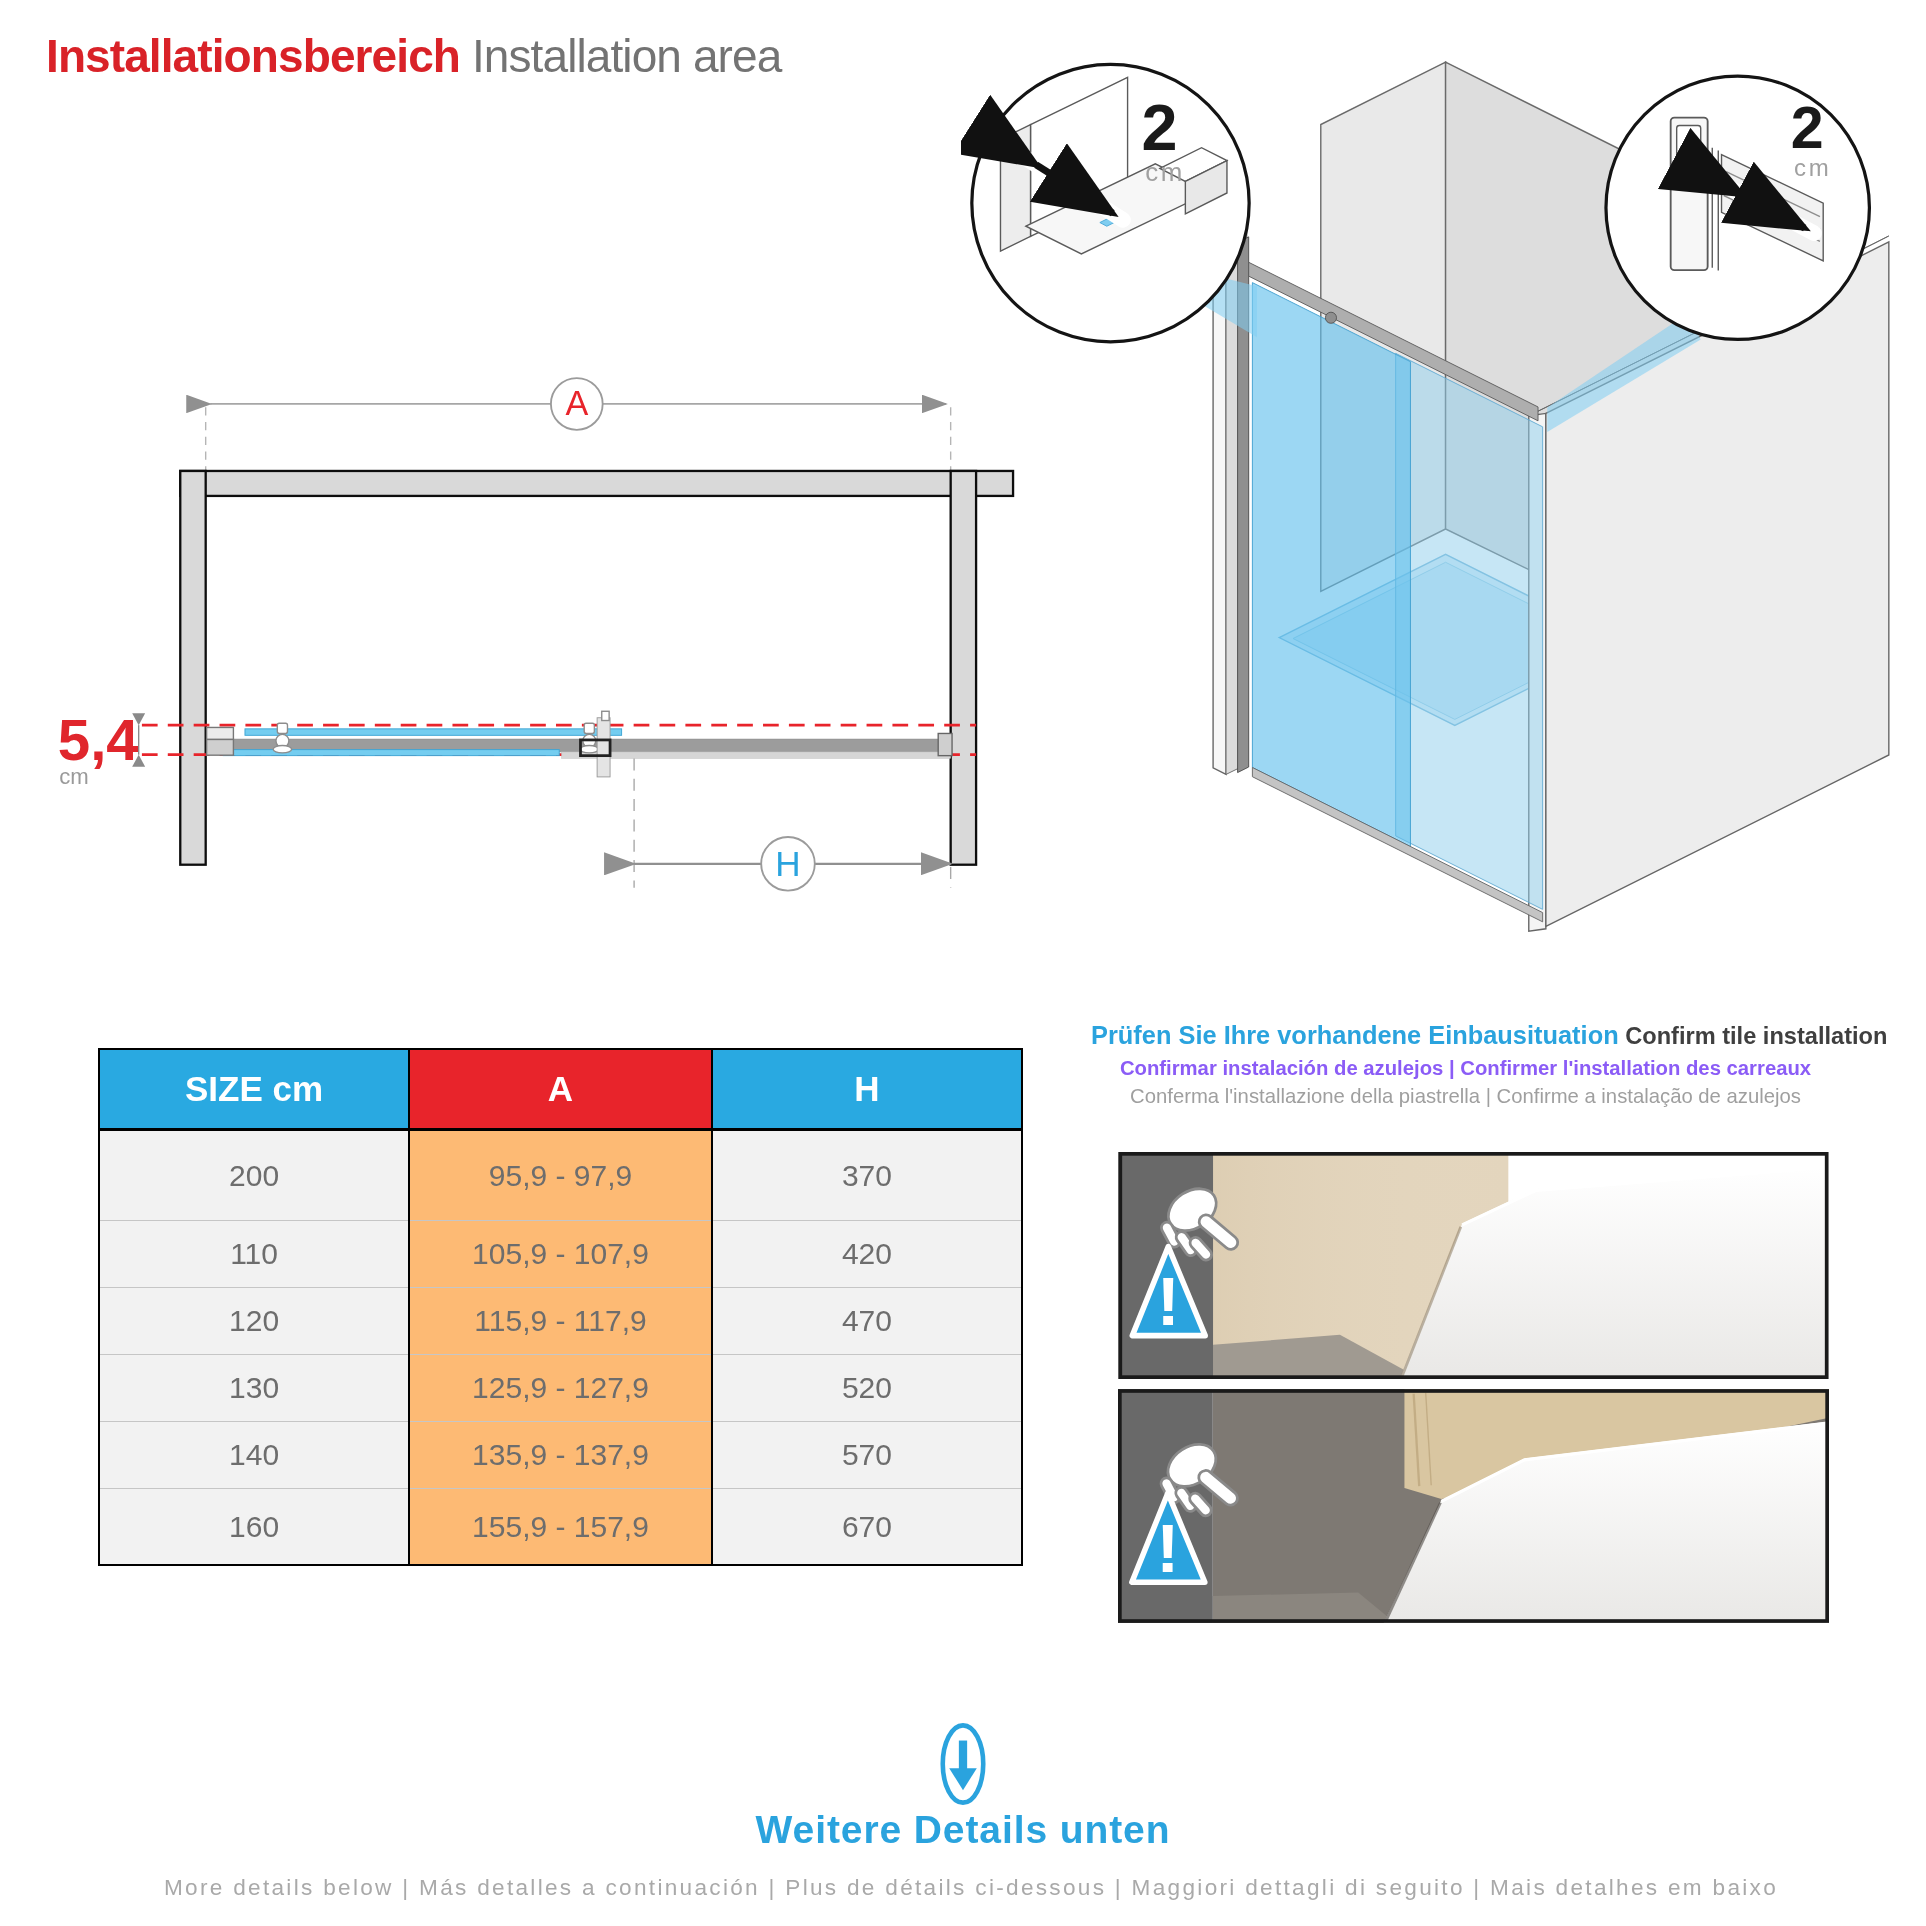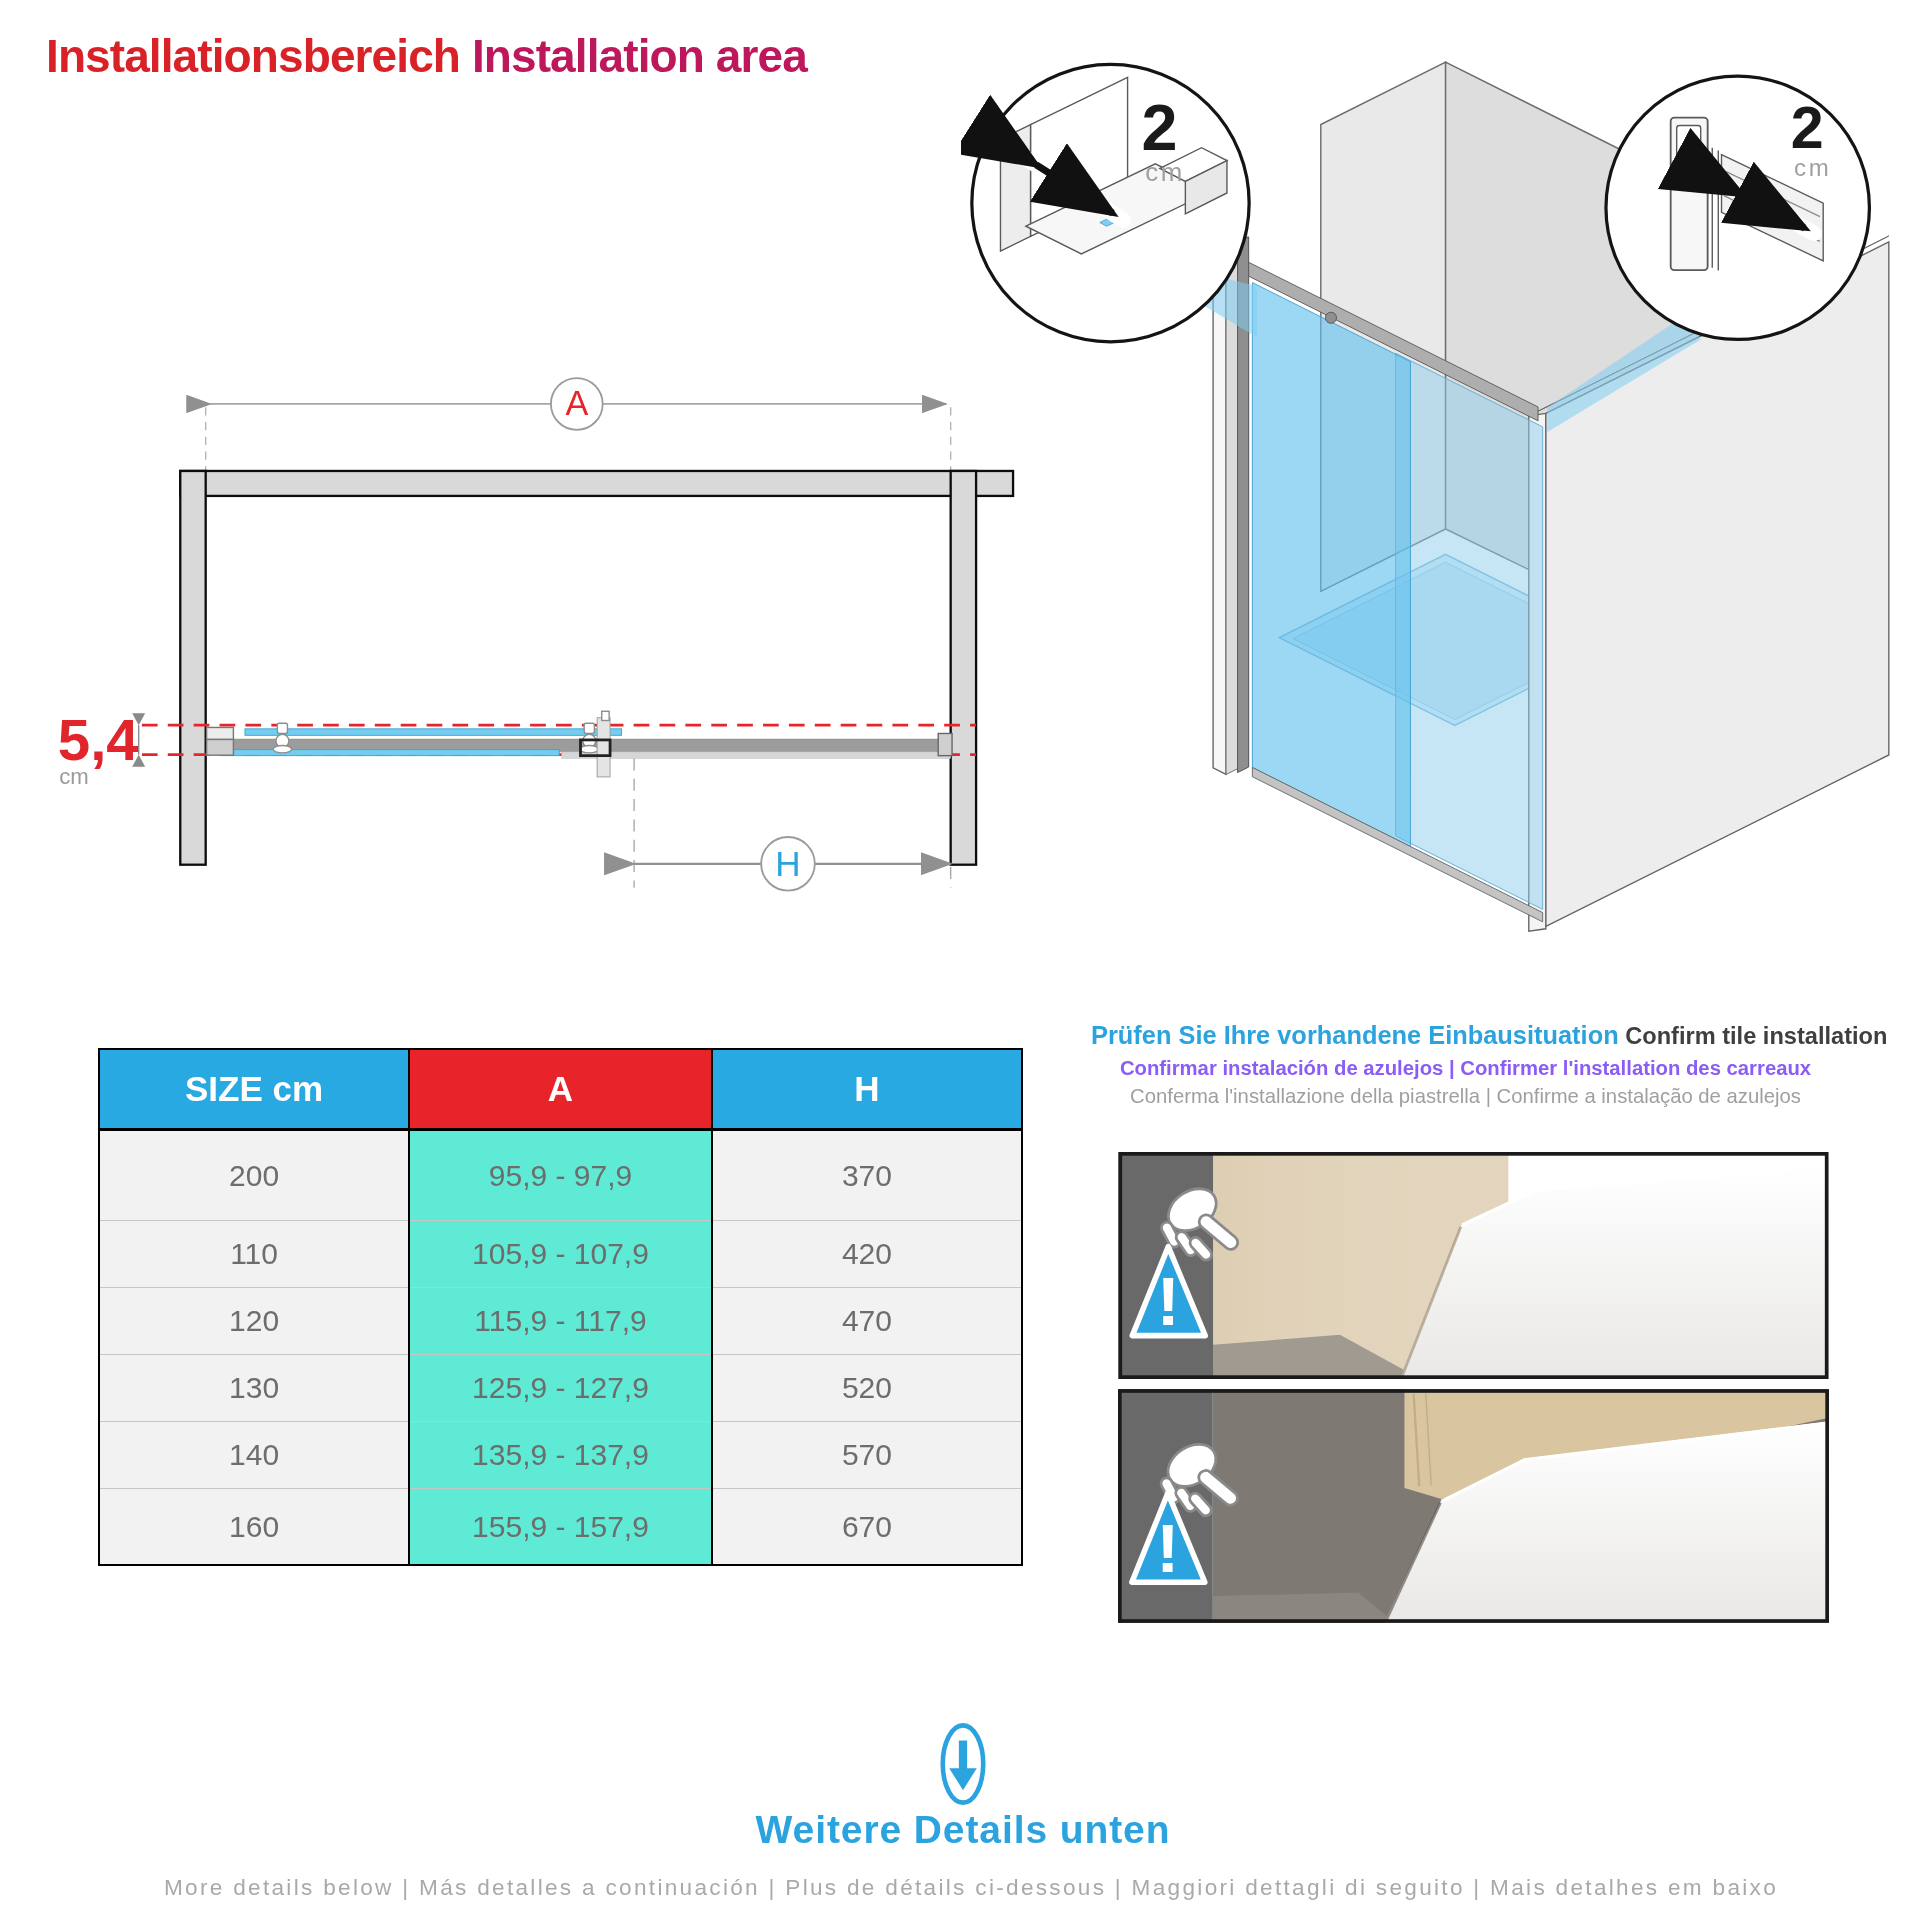--- a/index.html
+++ b/index.html
@@ -5,41 +5,41 @@
   html,body{margin:0;padding:0;background:#ffffff;}
   .canvas{
     position:relative;width:1926px;height:1926px;background:#ffffff;overflow:hidden;
     font-family:"Liberation Sans", sans-serif;
   }
   .abs{position:absolute;}
   
   .hdr{left:46px;top:32px;width:1063px;}
   .hdr h1{margin:0;font-size:46px;line-height:1.05;font-weight:700;letter-spacing:-0.9px;white-space:nowrap;}
   .hdr h1 .t-red{color:#d92228;}
-  .hdr h1 .t-dark{color:#be185d;font-weight:700;}
+  .hdr h1 .t-dark{color:#737373;font-weight:400;}
   .hdr .sub{margin-top:6.5px;font-size:24.5px;color:#a9a9a9;font-weight:500;letter-spacing:0px;white-space:nowrap;}
   
   table.size{
     position:absolute;left:98px;top:1048px;width:925px;
     border-collapse:collapse;table-layout:fixed;background:#ffffff;
     border:2.8px solid #000;
     padding-left:12px;
   }
   table.size th{
     color:#ffffff;font-size:35px;font-weight:600;height:76px;text-align:center;
     border-bottom:3.7px solid #000;
   }
   table.size th.c-size{background:#29a9e1;width:33.6%;}
   table.size th.c-a{background:#e8242b;width:32.8%;border-left:2.3px solid #000;border-right:2.3px solid #000;}
   table.size th.c-h{background:#29a9e1;width:33.6%;}
   table.size td{
     font-size:30px;color:#6d6d6d;text-align:center;vertical-align:middle;font-weight:500;
     background:#f2f2f2;
   }
-  table.size td.col-a{background:#5eead4;border-left:2.3px solid #000;border-right:2.3px solid #000;}
+  table.size td.col-a{background:#fdba74;border-left:2.3px solid #000;border-right:2.3px solid #000;}
   table.size tr.r1 td{height:87px;}
   table.size tr.rn td{height:64px;border-top:0.9px solid #c6c6c6;}
   table.size tr.rl td{height:73px;border-top:0.9px solid #c6c6c6;}
   
   .tilecheck{left:1091px;top:1021px;width:749px;text-align:center;}
   .tilecheck .l1{white-space:nowrap;}
   .tilecheck .l1 .de{color:#2aa3de;font-size:25.4px;font-weight:700;}
   .tilecheck .l1 .en{color:#3f3f3f;font-size:23.6px;font-weight:600;}
   .tilecheck .l2{margin-top:7.4px;font-size:20.3px;color:#8b5cf6;font-weight:700;white-space:nowrap;}
   .tilecheck .l3{margin-top:4.6px;font-size:20.3px;color:#9f9f9f;font-weight:500;white-space:nowrap;}

